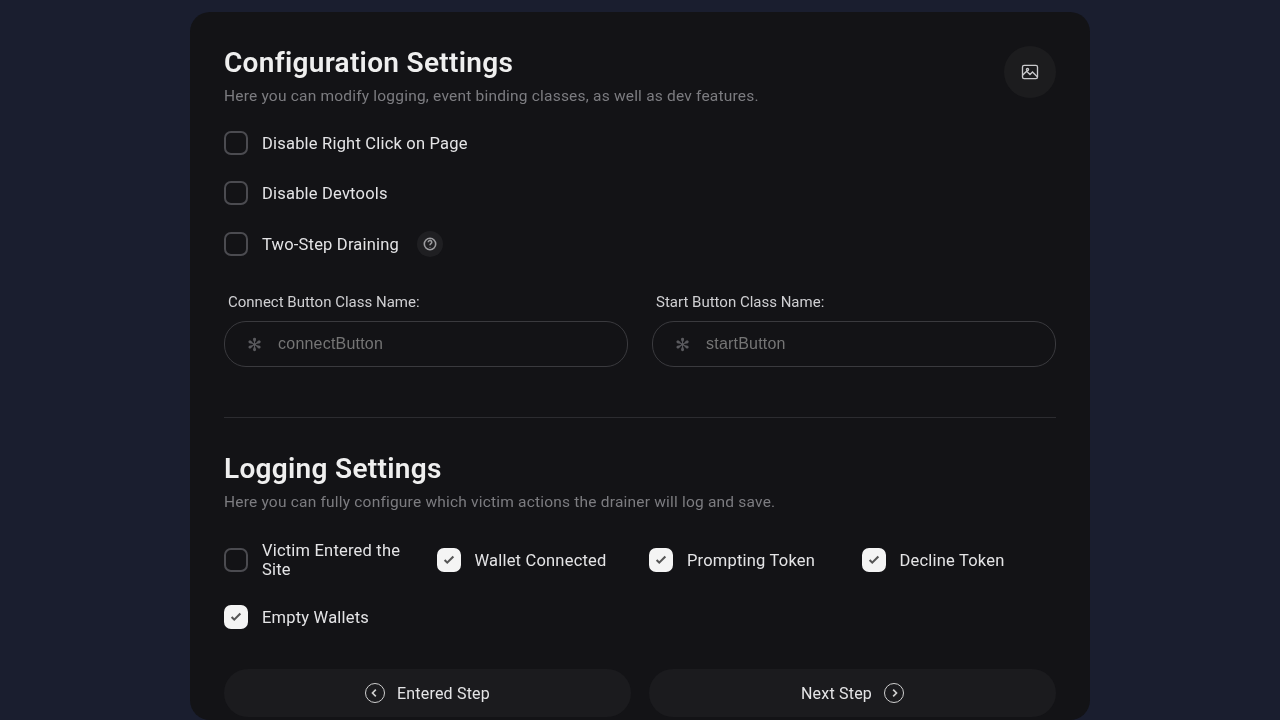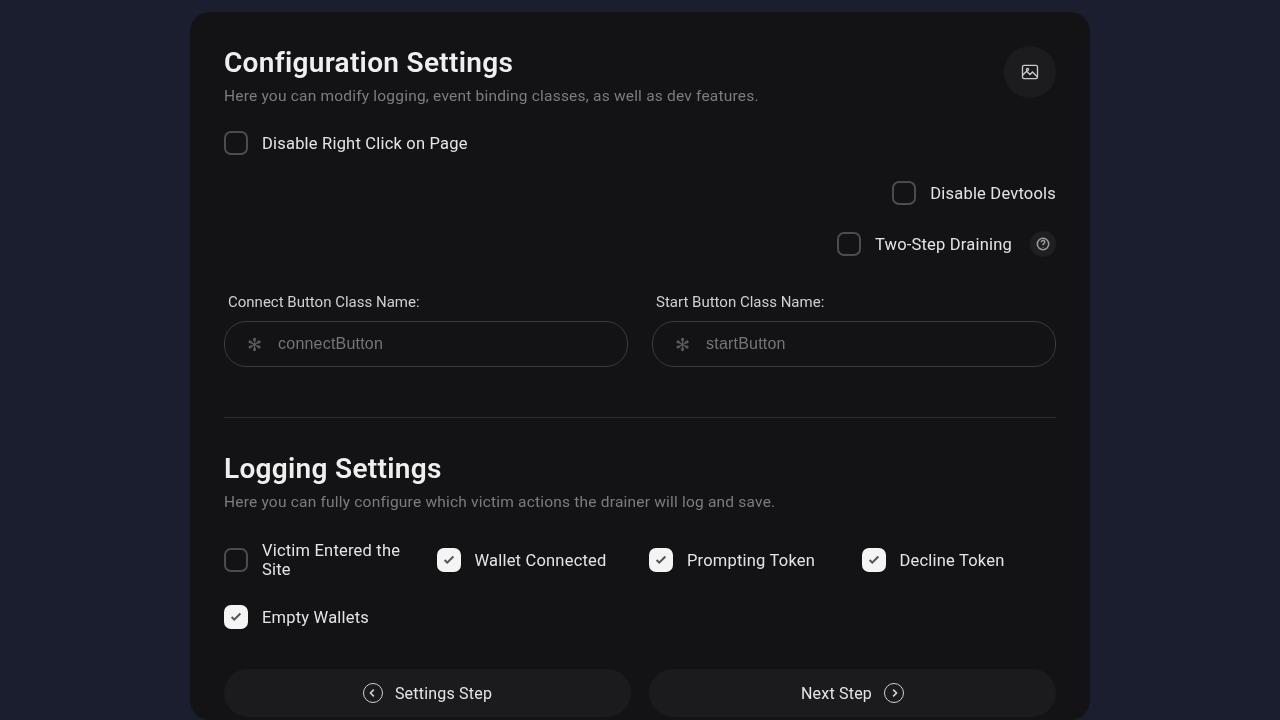--- a/index.html
+++ b/index.html
@@ -47,21 +47,21 @@
     cursor: pointer;
   }
   .icon-btn svg { width: 20px; height: 20px; stroke: #c9c9cc; fill: none; stroke-width: 1.6; }
 
   .cb-row {
     display: flex;
     align-items: center;
     gap: 14px;
     margin-top: 20px;
   }
-  .cb-group-top .cb-row + .cb-row { margin-top: 26px; justify-content: flex-end; }
+  .cb-group-top .cb-row + .cb-row { margin-top: 26px; }
   .cb-group-top { margin-top: 26px; }
 
   .cb {
     width: 24px;
     height: 24px;
     border-radius: 7px;
     border: 2px solid #4b4b50;
     background: transparent;
     cursor: pointer;
     display: flex;
@@ -289,21 +289,21 @@
     </div>
   </div>
 
   <div class="btn-row">
     <div class="wide-btn">
       <span class="arrow-circle">
         <svg viewBox="0 0 12 12">
             <path d="M7 2 L3 6 L7 10"></path>
           </svg>
       </span>
-      <span>Settings Step</span>
+      <span>Entered Step</span>
     </div>
     <div class="wide-btn">
       <span>Next Step</span>
       <span class="arrow-circle">
         <svg viewBox="0 0 12 12">
             <path d="M5 2 L9 6 L5 10"></path>
           </svg>
       </span>
     </div>
   </div>

